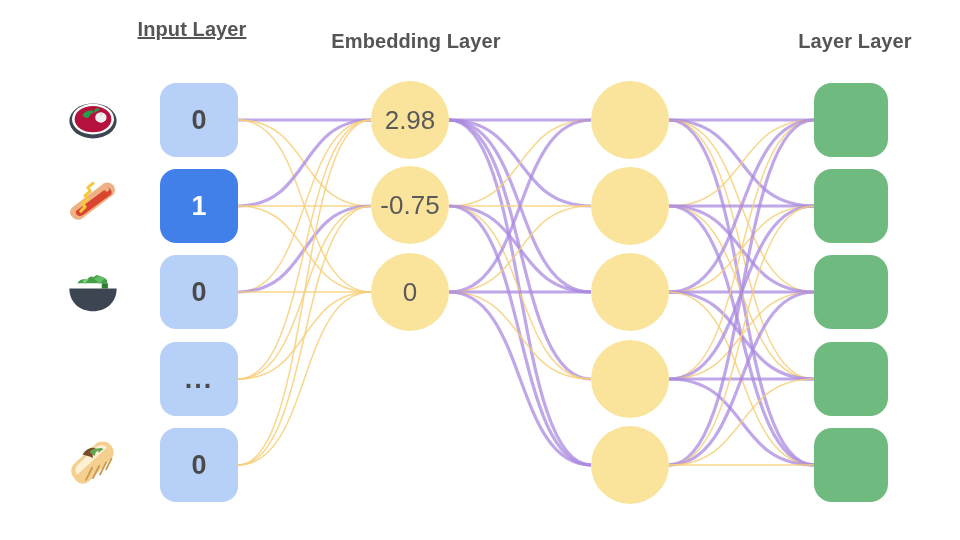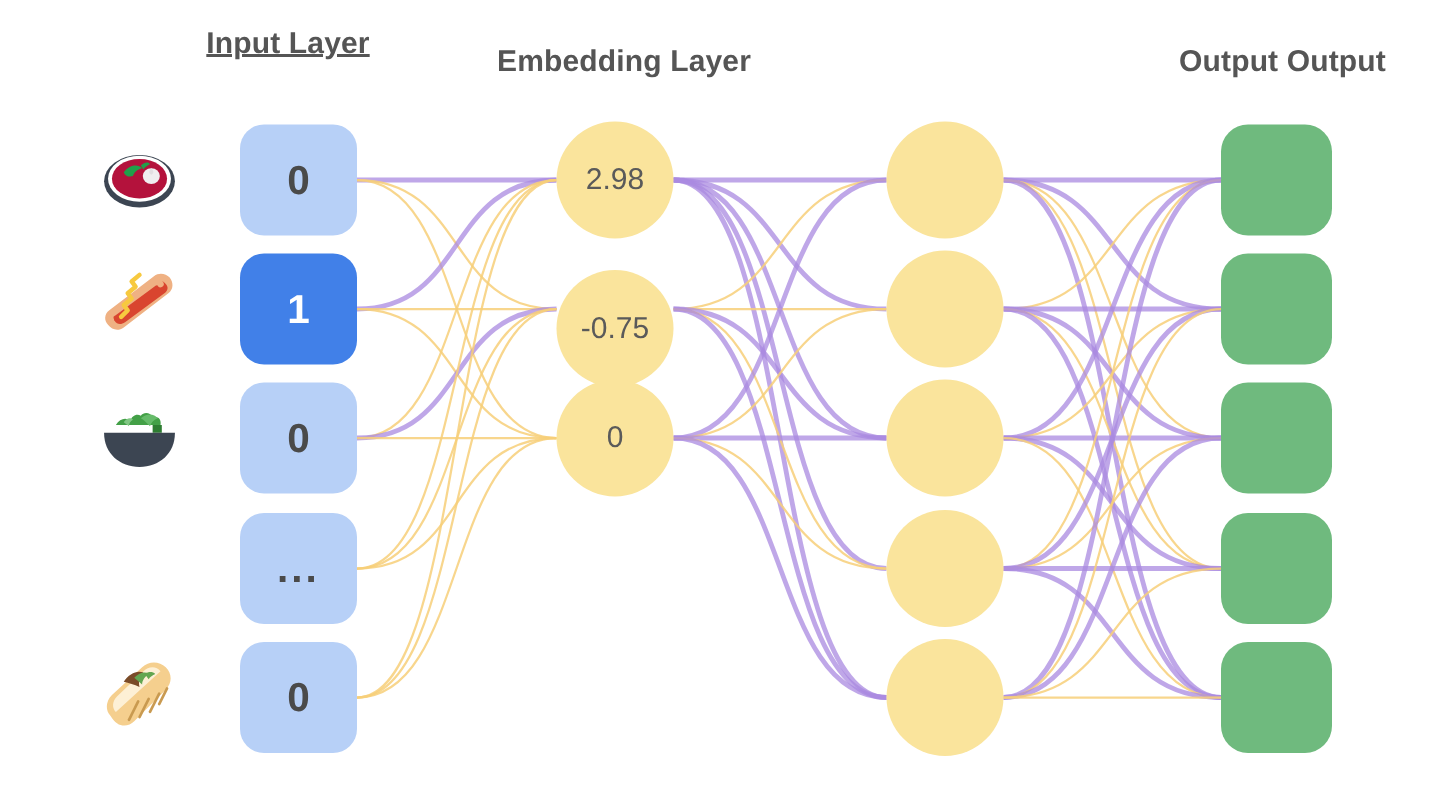--- a/index.html
+++ b/index.html
@@ -68,21 +68,21 @@
     display: block;
     width: 56px;
     height: 56px;
   }
   .embed-circle {
     width: 78px;
     height: 78px;
     border-radius: 50%;
     background: #fae49c;
     color: #5a5a5a;
-    font-size: 20px;
+    font-size: 26px;
     font-weight: normal;
   }
   .hidden-circle {
     width: 78px;
     height: 78px;
     border-radius: 50%;
     background: #fae49c;
   }
   .output-box {
     width: 74px;
@@ -156,21 +156,21 @@
         <path d="M 669 465 C 748.75 465 734.25 206 814 206" fill="none" stroke="#f7cf79" stroke-width="1.5" stroke-opacity="0.85"></path>
         <path d="M 669 465 C 748.75 465 734.25 292 814 292" fill="none" stroke="#a98ae0" stroke-width="3.2" stroke-opacity="0.75"></path>
         <path d="M 669 465 C 748.75 465 734.25 379 814 379" fill="none" stroke="#f7cf79" stroke-width="1.5" stroke-opacity="0.85"></path>
         <path d="M 669 465 C 748.75 465 734.25 465 814 465" fill="none" stroke="#f7cf79" stroke-width="1.5" stroke-opacity="0.85"></path>
       </g>
     </svg>
 
   <div id="titles-host">
       <div class="layer-title" style="left: 192px; top: 18px; text-decoration: underline;">Input Layer</div>
       <div class="layer-title" style="left: 416px; top: 30px;">Embedding Layer</div>
-      <div class="layer-title" style="left: 855px; top: 30px;">Output Output</div>
+      <div class="layer-title" style="left: 855px; top: 30px;">Layer Layer</div>
     </div>
   <div id="icons-host">
       <div class="emoji-cell" style="left: 65px; top: 92px;">
     <svg viewBox="0 0 64 64">
       <ellipse cx="32" cy="33" rx="27" ry="20" fill="#3c4552"></ellipse>
       <ellipse cx="32" cy="31" rx="24" ry="17.5" fill="#ffffff"></ellipse>
       <ellipse cx="32" cy="31" rx="21" ry="15" fill="#b4123c"></ellipse>
       <path d="M20 26c5-6 11-6 14-3-4 1-6 3-7 6-3 1-6 0-7-3z" fill="#21a04a"></path>
       <path d="M33 21c3-3 6-3 7-1-2 1-4 2-5 4z" fill="#21a04a"></path>
       <ellipse cx="41" cy="29" rx="6.5" ry="6" fill="#f0eef0"></ellipse>
@@ -224,21 +224,21 @@
         <span>...</span>
       </div>
       <div class="node input-box" style="left: 160px; top: 428px;">
         <span>0</span>
       </div>
     </div>
   <div id="embedding-host">
       <div class="node embed-circle" style="left: 371px; top: 81px;">
         <span>2.98</span>
       </div>
-      <div class="node embed-circle" style="left: 371px; top: 180px;">
+      <div class="node embed-circle" style="left: 371px; top: 166px;">
         <span>-0.75</span>
       </div>
       <div class="node embed-circle" style="left: 371px; top: 253px;">
         <span>0</span>
       </div>
     </div>
   <div id="hidden-host">
       <div class="node hidden-circle" style="left: 591px; top: 81px;"></div>
       <div class="node hidden-circle" style="left: 591px; top: 167px;"></div>
       <div class="node hidden-circle" style="left: 591px; top: 253px;"></div>

